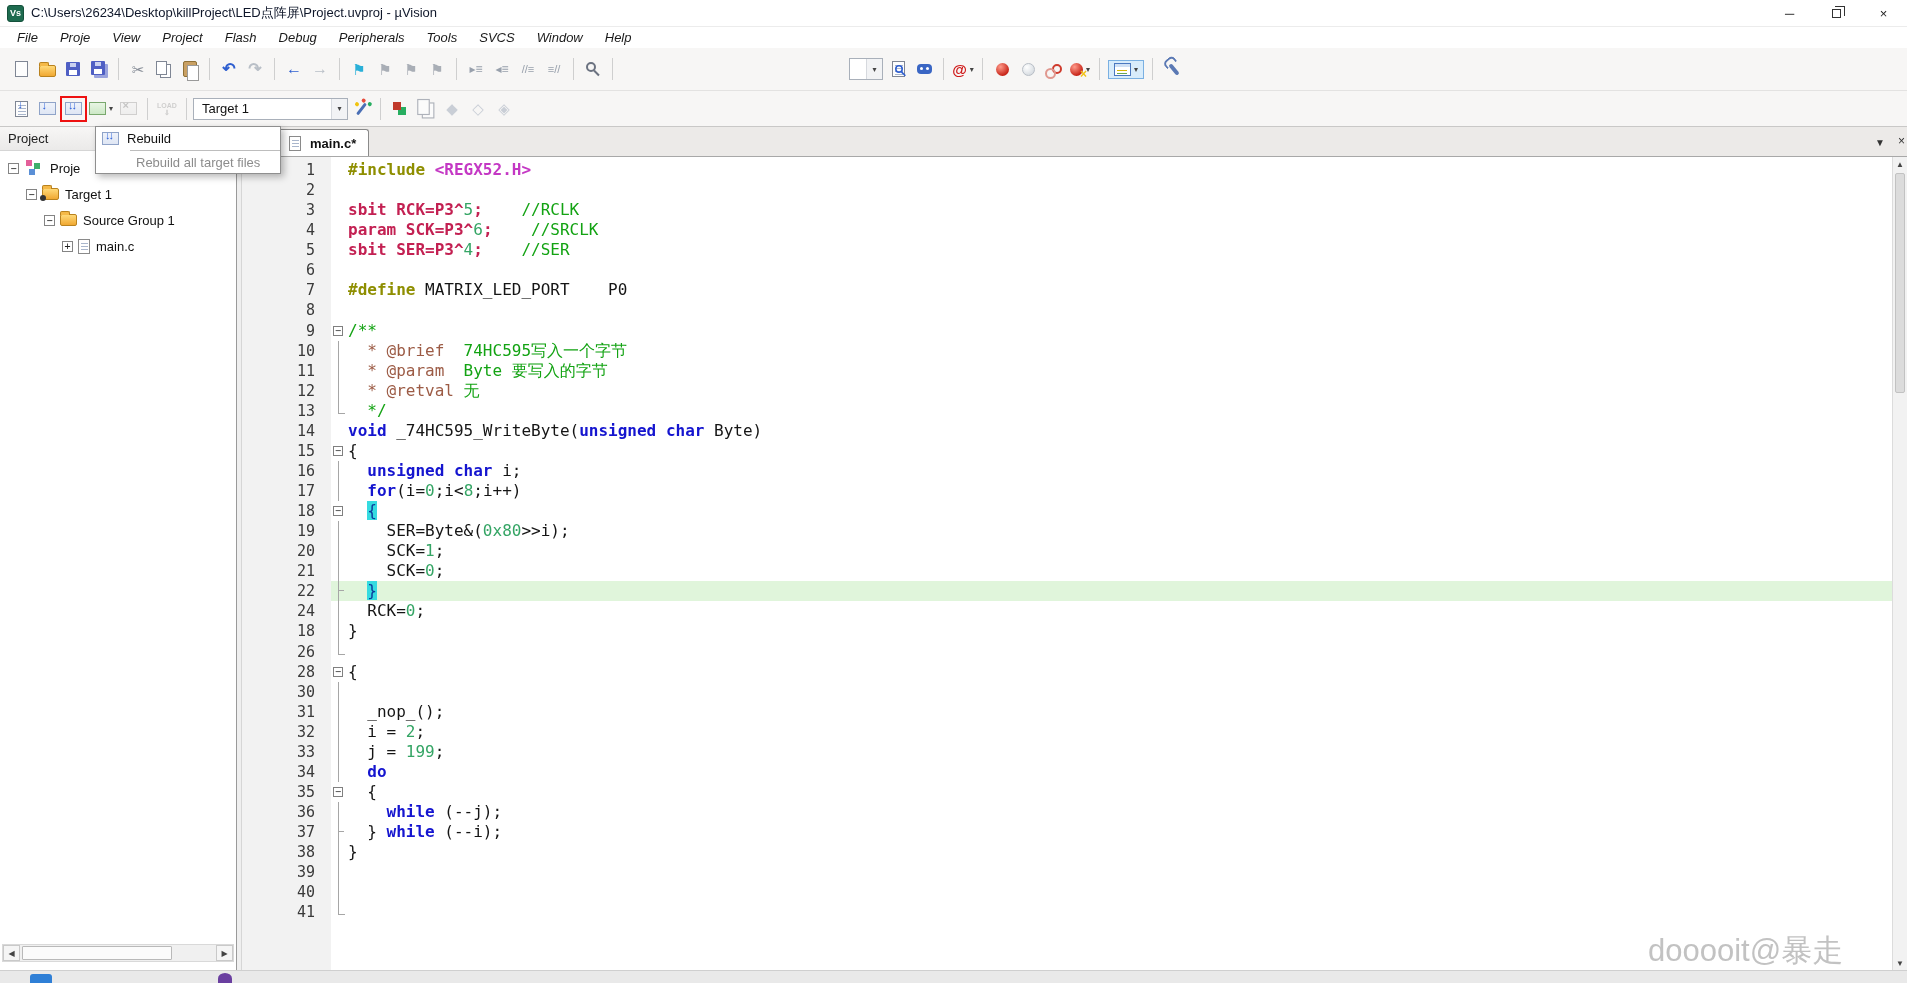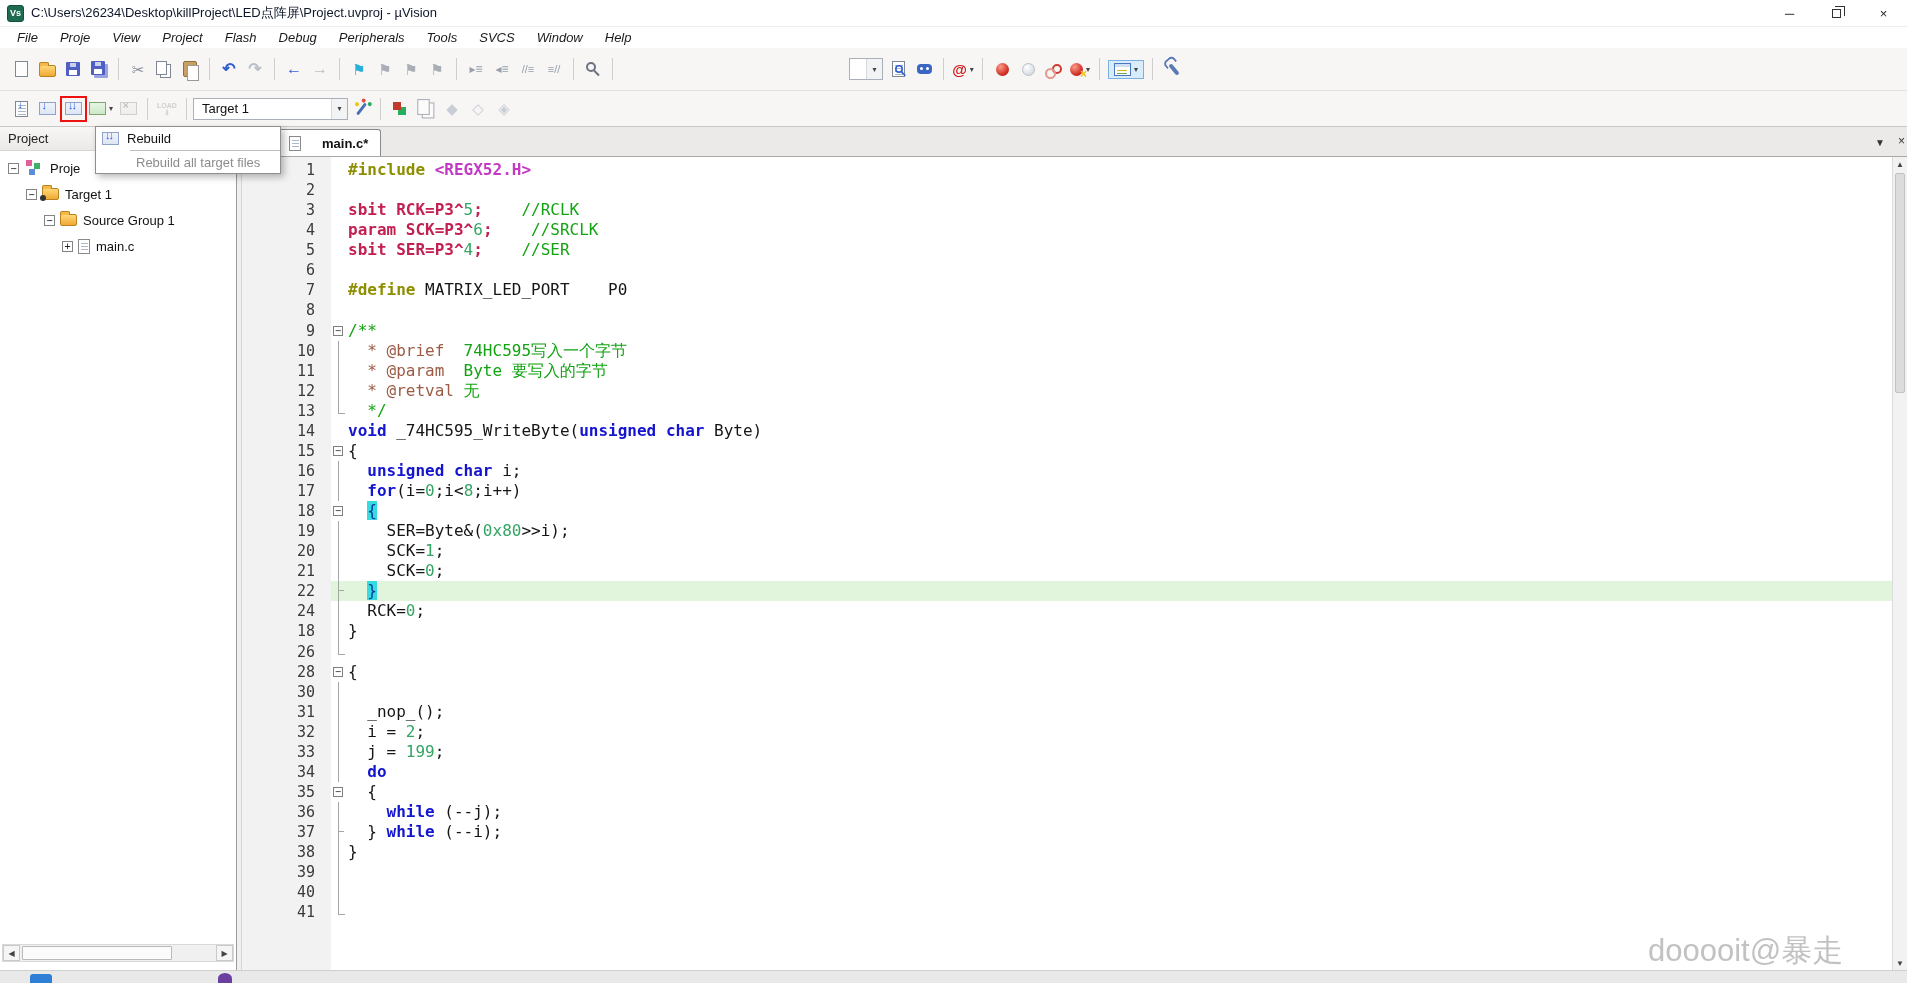--- a/index.html
+++ b/index.html
@@ -94,21 +94,21 @@
   .ti-file::after { content:""; position:absolute; left:2px; top:3px; width:7px; height:9px; background:repeating-linear-gradient(#a9b6cc 0 1px, transparent 1px 3px); }
   .pscroll { position:absolute; left:2px; right:2px; bottom:8px; height:18px; display:flex; align-items:center; background:#f0f0f0; border:1px solid #d9d9d9; }
   .pbtn { width:17px; height:16px; background:#f5f5f5; border:1px solid #c9c9c9; font-size:8px; color:#444; display:flex; align-items:center; justify-content:center; }
   .pbtn.right { margin-left:auto; }
   .pthumb { width:150px; height:14px; margin-left:2px; background:#fbfbfb; border:1px solid #b9b9b9; border-radius:1px; }
 
   .split { width:5px; flex:none; background:#efefef; border-right:1px solid #d6d6d6; }
 
   .editor { flex:1; position:relative; background:#fff; }
   .tabstrip { height:30px; background:#eceae8; border-bottom:1px solid #a8a8a8; display:flex; align-items:flex-end; padding-left:34px; position:relative; }
-  .tab { height:27px; background:#fff; border:1px solid #8a8a8a; border-bottom:none; border-radius:3px 3px 0 0; display:flex; align-items:center; padding:0 12px; gap:21px; font-size:13px; font-weight:bold; color:#111; }
+  .tab { height:27px; background:#fff; border:1px solid #8a8a8a; border-bottom:none; border-radius:3px 3px 0 0; display:flex; align-items:center; padding:0 12px; gap:9px; font-size:13px; font-weight:bold; color:#111; }
   .tabctl { position:absolute; right:22px; bottom:8px; font-size:10px; color:#333; }
   .tabctl.x { right:2px; font-size:12px; }
 
   .codewrap { position:absolute; top:30px; left:0; right:15px; bottom:0; overflow:hidden;
               background:linear-gradient(to right, #f2f2f2 89px, #fff 89px); padding-top:3px; }
   .line { display:flex; height:20.07px; line-height:20.07px; font-family:"DejaVu Sans Mono","DejaVu Sans",monospace; font-size:16px; }
   .ln { width:89px; flex:none; text-align:right; padding-right:16px; color:#3a3a3a; font-size:15px; }
   .fold { width:17px; flex:none; position:relative; }
   .code { flex:1; white-space:pre; color:#151515; }
   .line.hl .code, .line.hl .fold { background:#e0f5db; }

